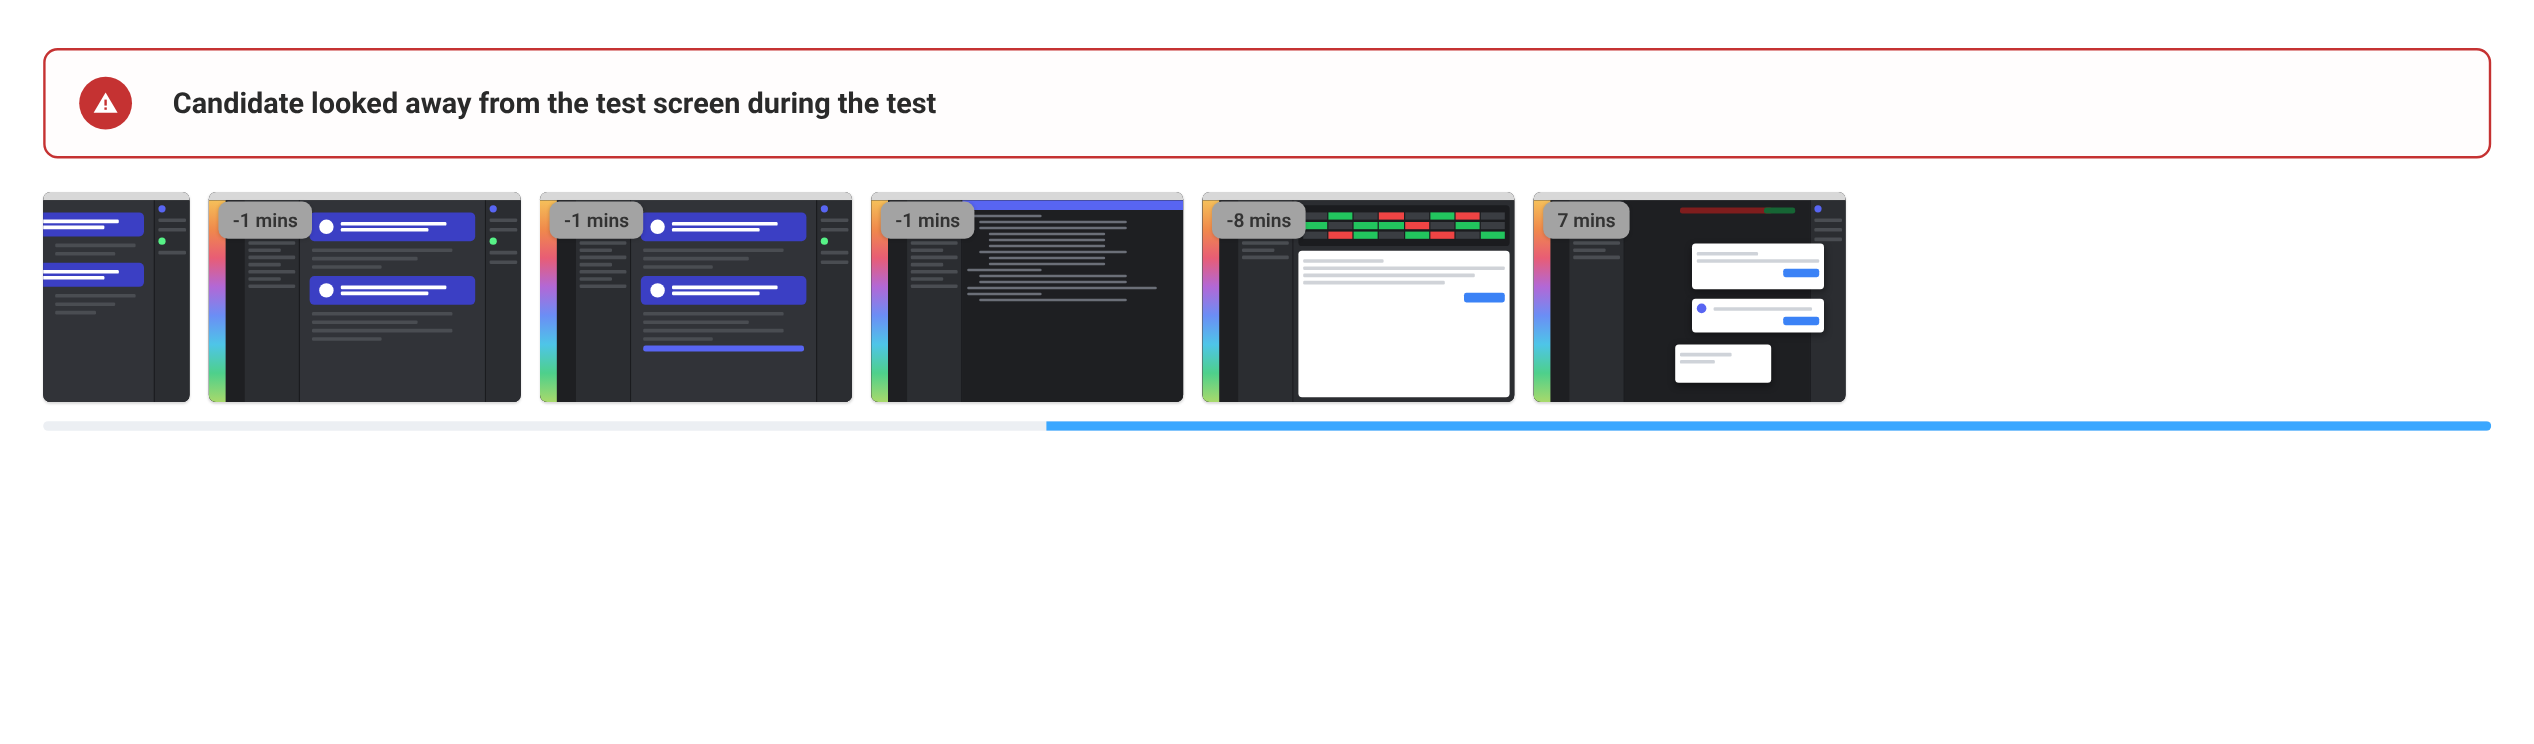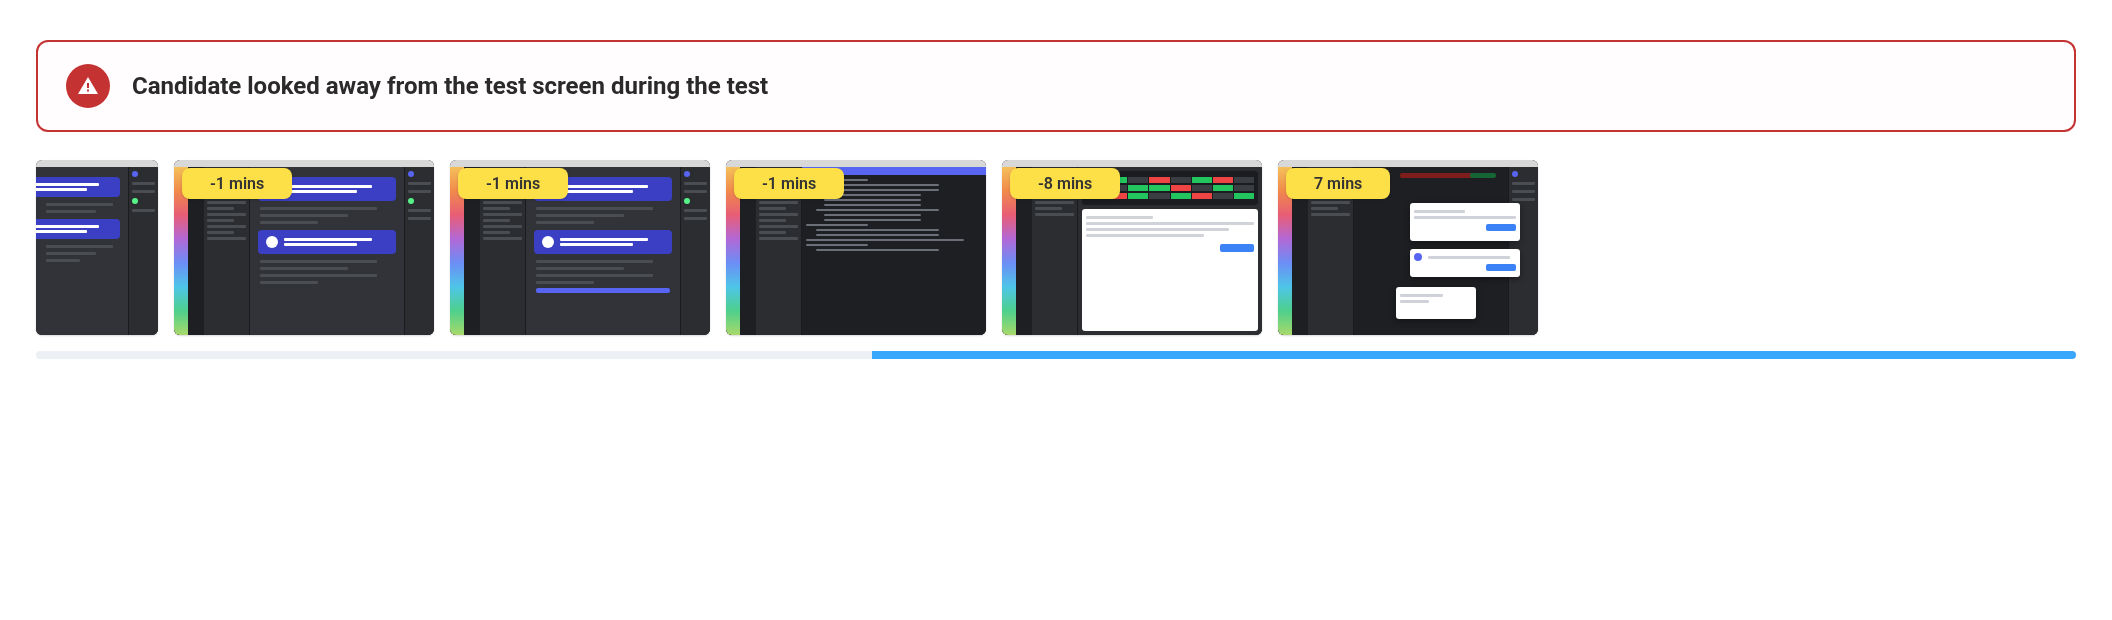--- a/index.html
+++ b/index.html
@@ -5,21 +5,21 @@
   * { box-sizing: border-box; margin: 0; padding: 0; }
   html, body { width: 2112px; height: 620px; font-family: -apple-system, BlinkMacSystemFont, "Segoe UI", Roboto, "Helvetica Neue", Arial, sans-serif; background: #fff; }
   .page { padding: 40px 36px 10px 36px; }
   .section-title { font-size: 32px; font-weight: 700; color: #2a2a2a; margin-bottom: 24px; }
   .alert {
     border: 2px solid #c53232;
     border-radius: 12px;
     padding: 22px 28px;
     display: flex;
     align-items: center;
-    gap: 22px;
+    gap: 34px;
     margin-bottom: 28px;
     background: #fffdfd;
   }
   .alert-icon {
     width: 44px; height: 44px; border-radius: 50%;
     background: #c53232; display:flex; align-items:center; justify-content:center;
     flex: 0 0 44px;
   }
   .alert-text { font-size: 24px; font-weight: 700; color: #2a2a2a; }
   .thumbs {
@@ -35,25 +35,25 @@
     overflow: hidden;
     flex: 0 0 260px;
     box-shadow: 0 1px 2px rgba(0,0,0,0.15);
     background: #1e1f22;
     cursor: pointer;
   }
   .thumb.first { width: 122px; flex: 0 0 122px; }
   .thumb .chip {
     position: absolute;
     top: 8px; left: 8px;
-    background: #fde047;
+    background: #a3a3a3;
     color: #333;
     font-size: 16px;
     font-weight: 600;
-    padding: 6px 28px;
+    padding: 6px 12px;
     border-radius: 8px;
     box-shadow: 0 1px 3px rgba(0,0,0,0.15);
     z-index: 5;
   }
   
   .shot {
     position: absolute; inset: 0;
     display: flex; flex-direction: column;
   }
   .menubar { height: 7px; background: #d8d8d8; }

